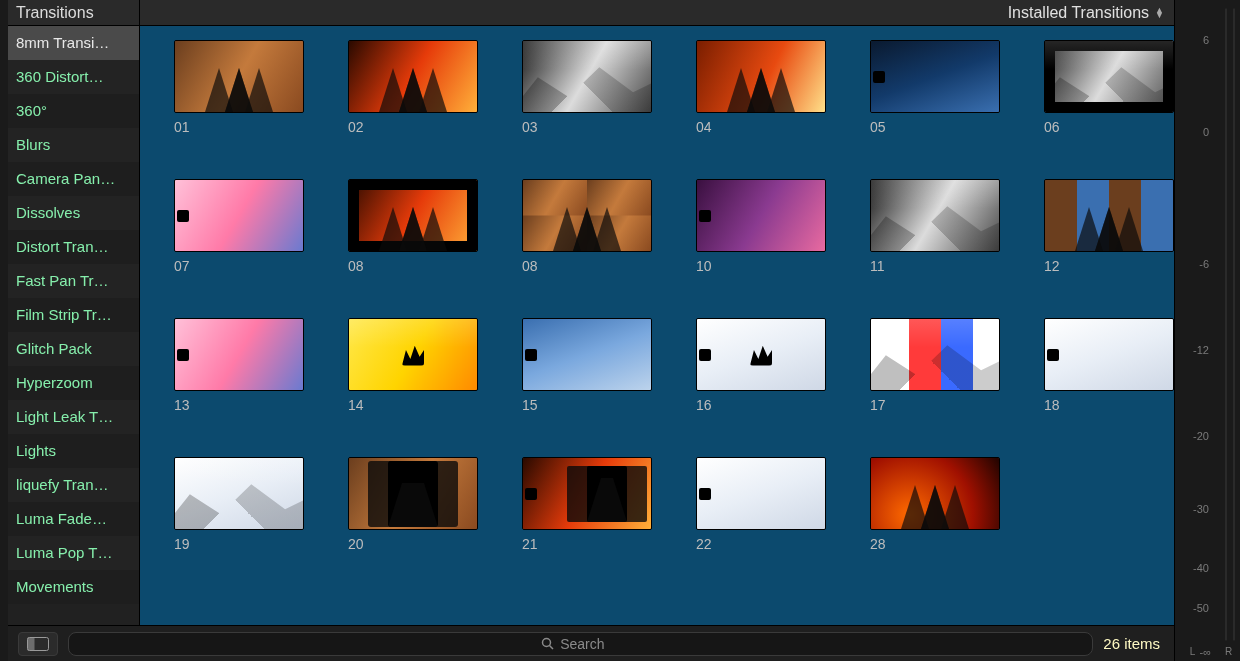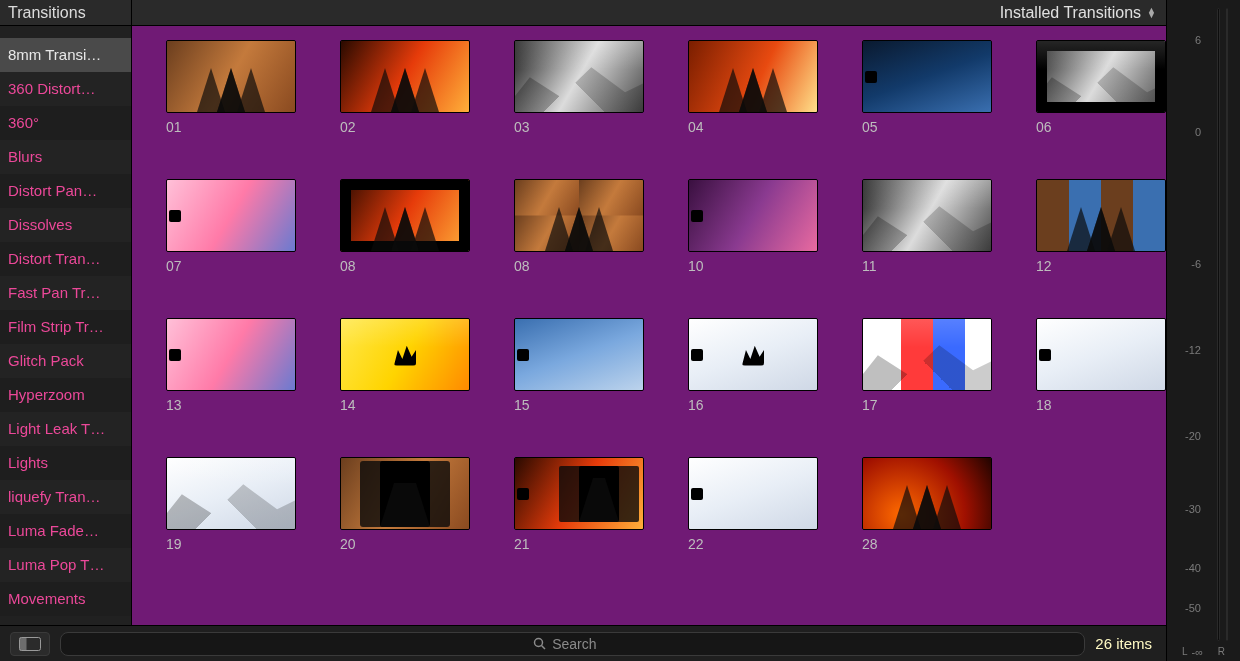--- a/index.html
+++ b/index.html
@@ -1,27 +1,27 @@
 <!DOCTYPE html>
 <html><head>
 <meta charset="utf-8">
 <style>
   * { box-sizing: border-box; margin: 0; padding: 0; }
   html, body { width: 1240px; height: 661px; overflow: hidden; background: #1a1a1a; font-family: -apple-system, "Helvetica Neue", Arial, sans-serif; color: #c8c8c8; }
-  .app { display: flex; width: 100%; height: 100%; }
+  .app { display: flex; width: 100%; height: 100%; padding-left: 8px; }
   .main-area { flex: 1; display: flex; flex-direction: column; border-right: 1px solid #000; }
   .content-row { flex: 1; display: flex; min-height: 0; }
   .sidebar { width: 132px; background: #212121; display: flex; flex-direction: column; border-right: 1px solid #000; }
   .sidebar-header { height: 26px; line-height: 26px; padding: 0 8px; font-size: 16px; color: #dcdcdc; background: #2a2a2a; border-bottom: 1px solid #000; }
-  .sidebar-list { flex: 1; overflow: hidden; margin-top: 12px; }
-  .sidebar-item { height: 34px; line-height: 34px; padding: 0 8px; font-size: 15px; color: #ec4899; white-space: nowrap; overflow: hidden; text-overflow: ellipsis; cursor: default; }
+  .sidebar-list { flex: 1; overflow: hidden; }
+  .sidebar-item { height: 34px; line-height: 34px; padding: 0 8px; font-size: 15px; color: #86efac; white-space: nowrap; overflow: hidden; text-overflow: ellipsis; cursor: default; }
   .sidebar-item:nth-child(even) { background: #232323; }
   .sidebar-item:nth-child(odd) { background: #1e1e1e; }
   .sidebar-item.selected { background: #4a4a4a; color: #e8e8e8; }
-  .browser { flex: 1; display: flex; flex-direction: column; background: #701a75; min-width: 0; }
+  .browser { flex: 1; display: flex; flex-direction: column; background: #0c4a6e; min-width: 0; }
   .browser-header { height: 26px; display: flex; align-items: center; justify-content: flex-end; padding: 0 10px; background: #2a2a2a; border-bottom: 1px solid #000; }
   .filter-dropdown { display: flex; align-items: center; gap: 6px; font-size: 16px; color: #e0e0e0; cursor: default; }
   .updown-icon { display: inline-flex; flex-direction: column; line-height: 5px; font-size: 9px; color: #aaa; }
   .grid-scroll { flex: 1; overflow: hidden; padding: 14px 0 0 34px; }
   .grid { display: grid; grid-template-columns: repeat(6, 130px); column-gap: 24px; row-gap: 12px; gap: 44px; }
   .thumb-cell { display: flex; flex-direction: column; gap: 6px; cursor: default; }
   .thumb { width: 130px; height: 73px; border: 1px solid #000; border-radius: 2px; background: #333; position: relative; overflow: hidden; }
   .thumb-label { font-size: 14px; color: #bdbdbd; }
   .footer { height: 36px; background: #1f1f1f; border-top: 1px solid #000; display: flex; align-items: center; padding: 0 10px; gap: 10px; }
   .toggle-btn { width: 40px; height: 24px; border: 1px solid #3a3a3a; border-radius: 4px; display: flex; align-items: center; justify-content: center; background: #2b2b2b; }
@@ -71,21 +71,21 @@
   <div class="main-area">
     <div class="content-row">
 
       <div class="sidebar">
         <div class="sidebar-header">Transitions</div>
         <div class="sidebar-list" id="sidebar-list">
             <div class="sidebar-item selected">8mm Transi…</div>
             <div class="sidebar-item">360 Distort…</div>
             <div class="sidebar-item">360°</div>
             <div class="sidebar-item">Blurs</div>
-            <div class="sidebar-item">Distort Pan…</div>
+            <div class="sidebar-item">Camera Pan…</div>
             <div class="sidebar-item">Dissolves</div>
             <div class="sidebar-item">Distort Tran…</div>
             <div class="sidebar-item">Fast Pan Tr…</div>
             <div class="sidebar-item">Film Strip Tr…</div>
             <div class="sidebar-item">Glitch Pack</div>
             <div class="sidebar-item">Hyperzoom</div>
             <div class="sidebar-item">Light Leak T…</div>
             <div class="sidebar-item">Lights</div>
             <div class="sidebar-item">liquefy Tran…</div>
             <div class="sidebar-item">Luma Fade…</div>

